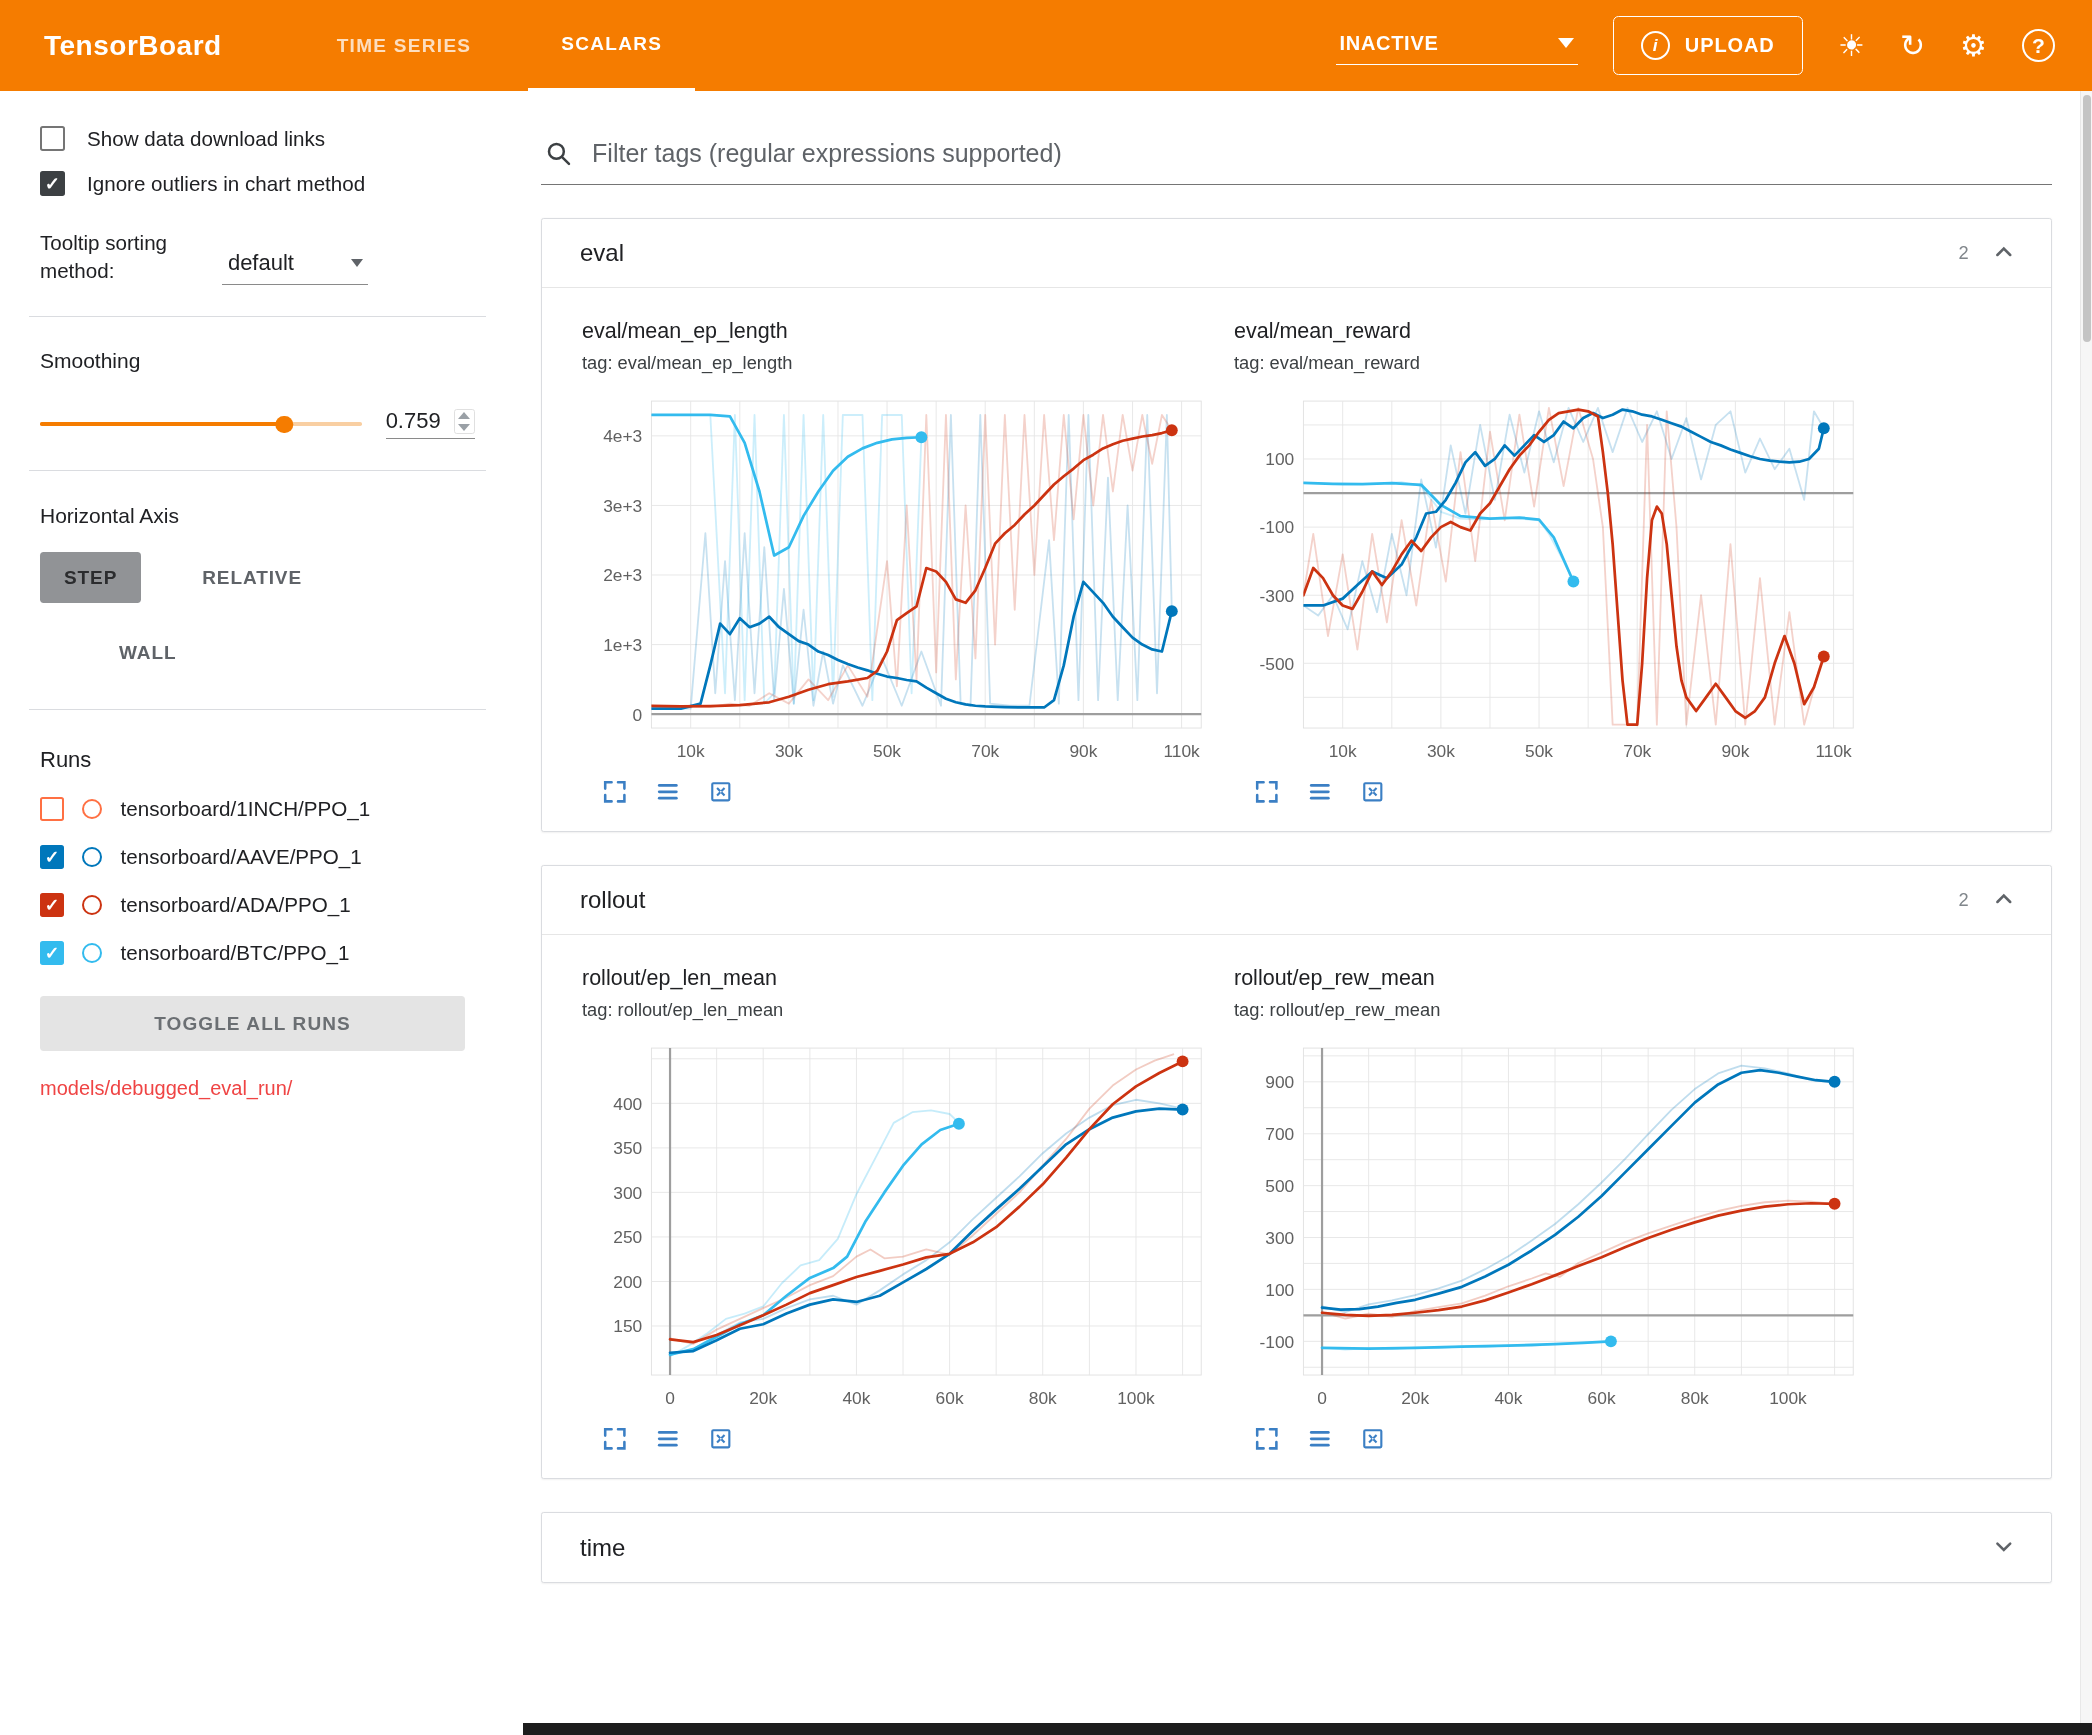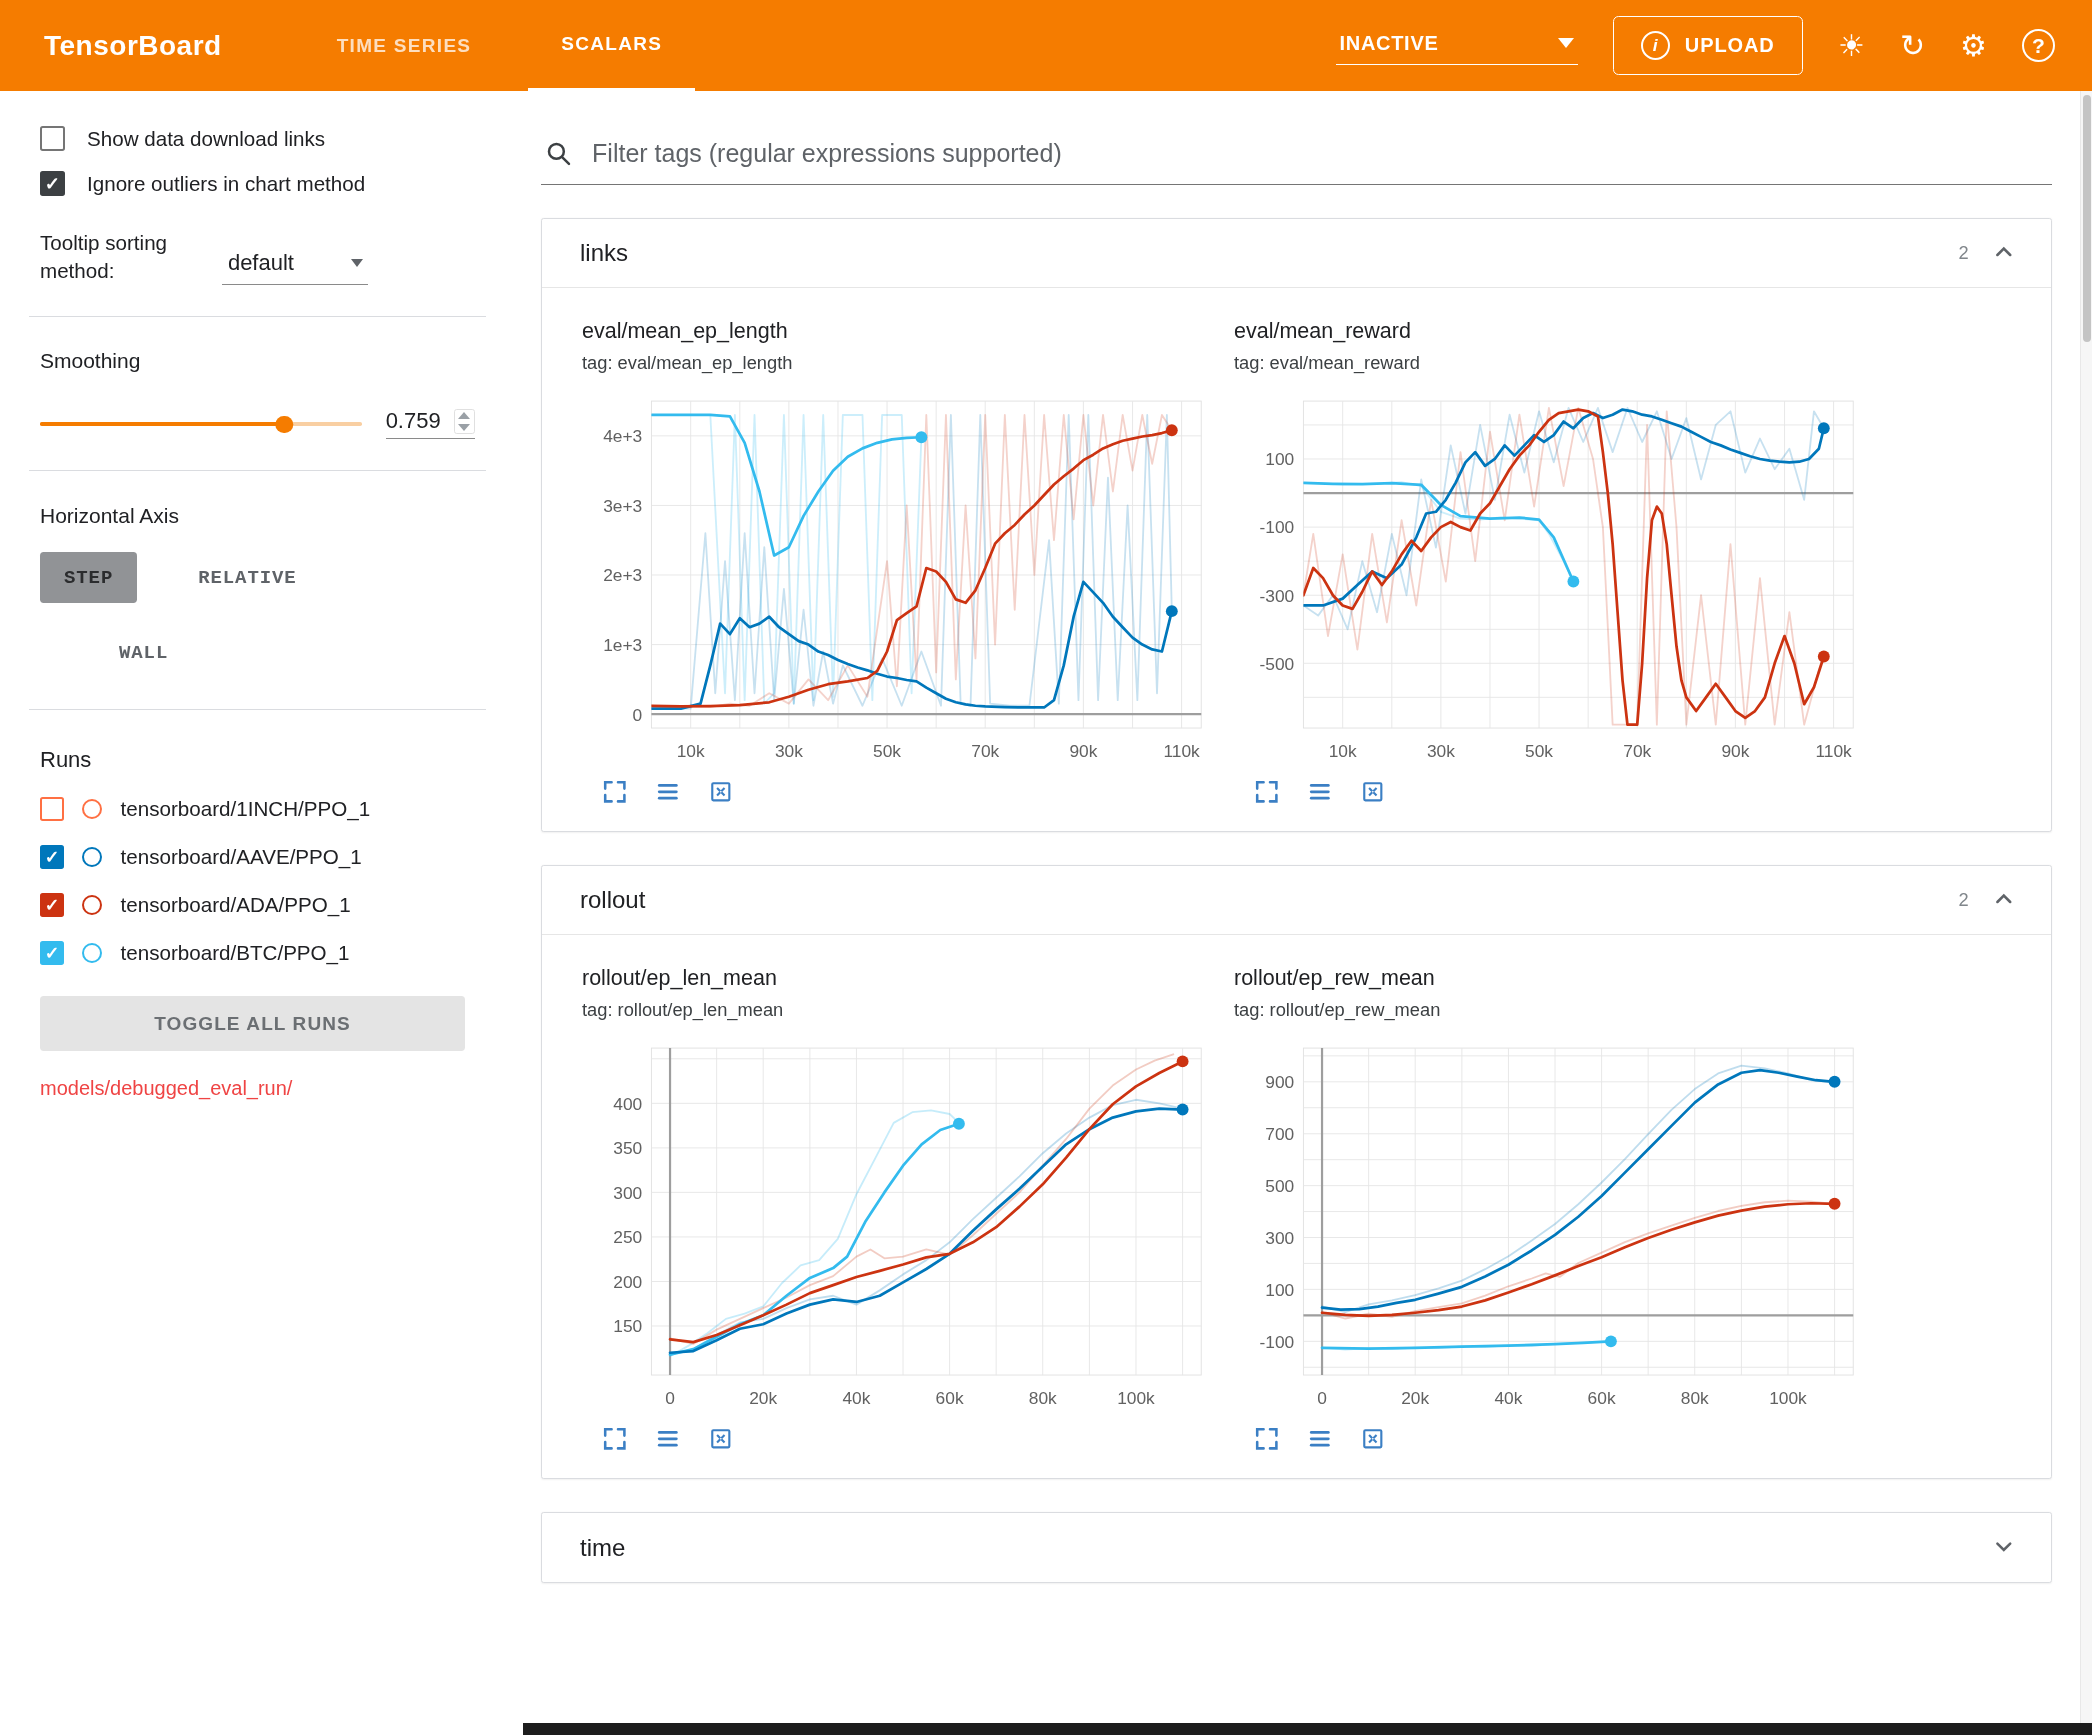--- a/index.html
+++ b/index.html
@@ -39,21 +39,21 @@
   .slider { position:relative; flex:1; height:18.3px; cursor:pointer; }
   .slider-track { position:absolute; top:7.3px; left:0; right:0; height:3.7px; background:#f9cfa2; border-radius:1.8px; }
   .slider-fill { position:absolute; top:7.3px; left:0; height:3.7px; background:#f57c00; border-radius:1.8px; }
   .slider-knob { position:absolute; top:0.9px; width:17.4px; height:17.4px; border-radius:50%; background:#f57c00; transform:translateX(-50%); }
   .num-box { display:flex; align-items:center; border-bottom:1.4px solid #8a8a8a; padding-bottom:3.7px; }
   .num-box input { width:68px; border:none; outline:none; font-size:22px; color:#202124; font-family:inherit; }
   .spinner { display:flex; flex-direction:column; gap:4.6px; padding:1.8px 3.7px; border:0.9px solid #e0e0e0; border-radius:2.7px; cursor:pointer; }
   .sp-up { width:0; height:0; border-left:6.4px solid transparent; border-right:6.4px solid transparent; border-bottom:7.3px solid #9aa0a6; }
   .sp-dn { width:0; height:0; border-left:6.4px solid transparent; border-right:6.4px solid transparent; border-top:7.3px solid #9aa0a6; }
   .axis-btns { display:flex; flex-wrap:wrap; margin-top:24px; column-gap:37px; row-gap:24px; width:329px; }
-  .axis-btn { font-size:19px; letter-spacing:0.9px; color:#5f6368; background:transparent; border:none; padding:14.6px 24px; border-radius:3.7px; cursor:pointer; font-family:Liberation Mono, monospace; font-weight:bold; }
+  .axis-btn { font-size:19px; letter-spacing:0.9px; color:#5f6368; background:transparent; border:none; padding:14.6px 24px; border-radius:3.7px; cursor:pointer; font-family:Liberation Sans, sans-serif; font-weight:bold; }
   .axis-btn.selected { background:#919396; color:#2b2c2e; }
   .axis-btn.wall { margin-left:55px; }
   .runs-label { font-size:22px; color:#202124; margin-top:37px; }
   .runs-filter { width:100%; border:none; border-bottom:1.4px solid #9e9e9e; outline:none; font-size:20.6px; padding:14.6px 1.8px 9.1px 1.8px; color:#202124; font-family:inherit; }
   .runs-filter::placeholder { color:#5f6368; }
   .run-row { display:flex; align-items:center; gap:18.3px; margin-top:24px; cursor:pointer; }
   .run-checkbox { width:24px; height:24px; border:2.3px solid #757575; border-radius:2.7px; flex:none; display:flex; align-items:center; justify-content:center; color:#fff; font-size:17.4px; font-weight:bold; }
   .run-circle { width:20px; height:20px; border:2.7px solid #999; border-radius:50%; flex:none; }
   .run-label { font-size:20.6px; color:#202124; white-space:nowrap; }
   .toggle-all { width:425px; margin-top:31px; background:#e4e4e4; border:none; border-radius:3.7px; color:#6b6f73; font-size:19px; font-weight:bold; letter-spacing:1.1px; padding:16.4px 0; cursor:pointer; font-family:inherit; }
@@ -189,21 +189,21 @@
       <div class="filter-row">
         <svg width="27.4" height="27.4" viewBox="0 0 24 24">
             <circle cx="10" cy="10" r="6.5" fill="none" stroke="#3c4043" stroke-width="2.2"></circle>
             <line x1="15" y1="15" x2="21" y2="21" stroke="#3c4043" stroke-width="2.2" stroke-linecap="round"></line>
           </svg>
         <input placeholder="Filter tags (regular expressions supported)" style="">
       </div>
 
       <div class="card">
         <div class="card-header">
-          <span class="card-title">links</span>
+          <span class="card-title">eval</span>
           <span class="card-header-right">
             <span class="card-count">2</span>
             <button class="chev-btn">
               <svg width="25.6" height="25.6" viewBox="0 0 24 24">
                   <polyline points="6,15 12,9 18,15" fill="none" stroke="#5f6368" stroke-width="2.4" stroke-linecap="round"></polyline>
                 </svg>
             </button>
           </span>
         </div>
         <div class="charts-row">

